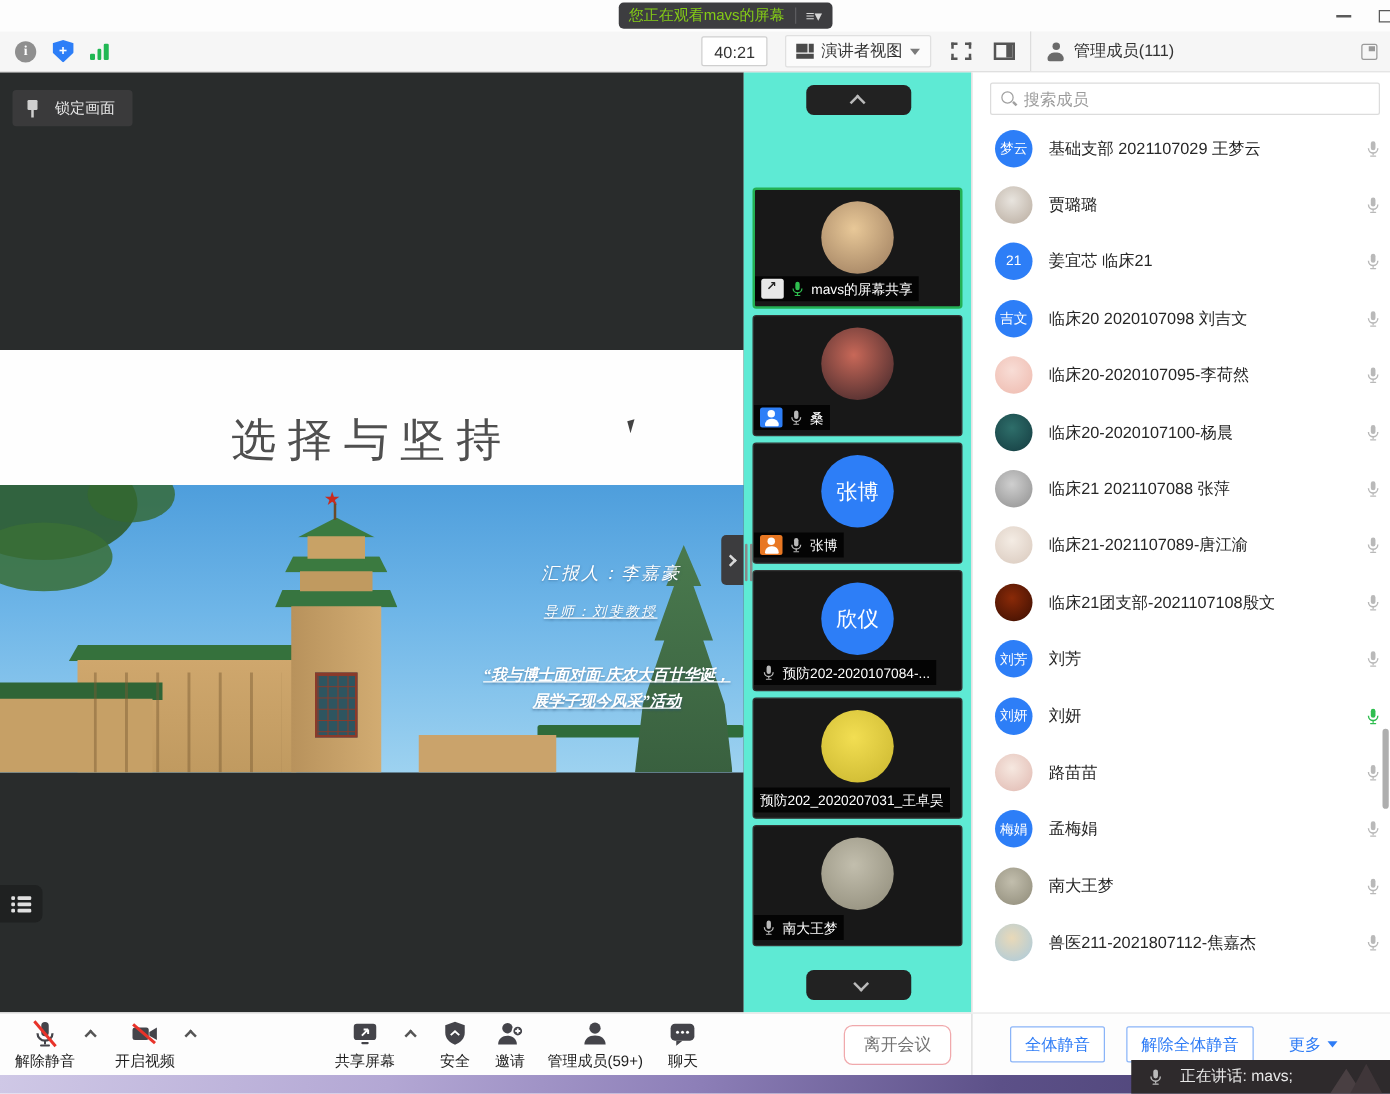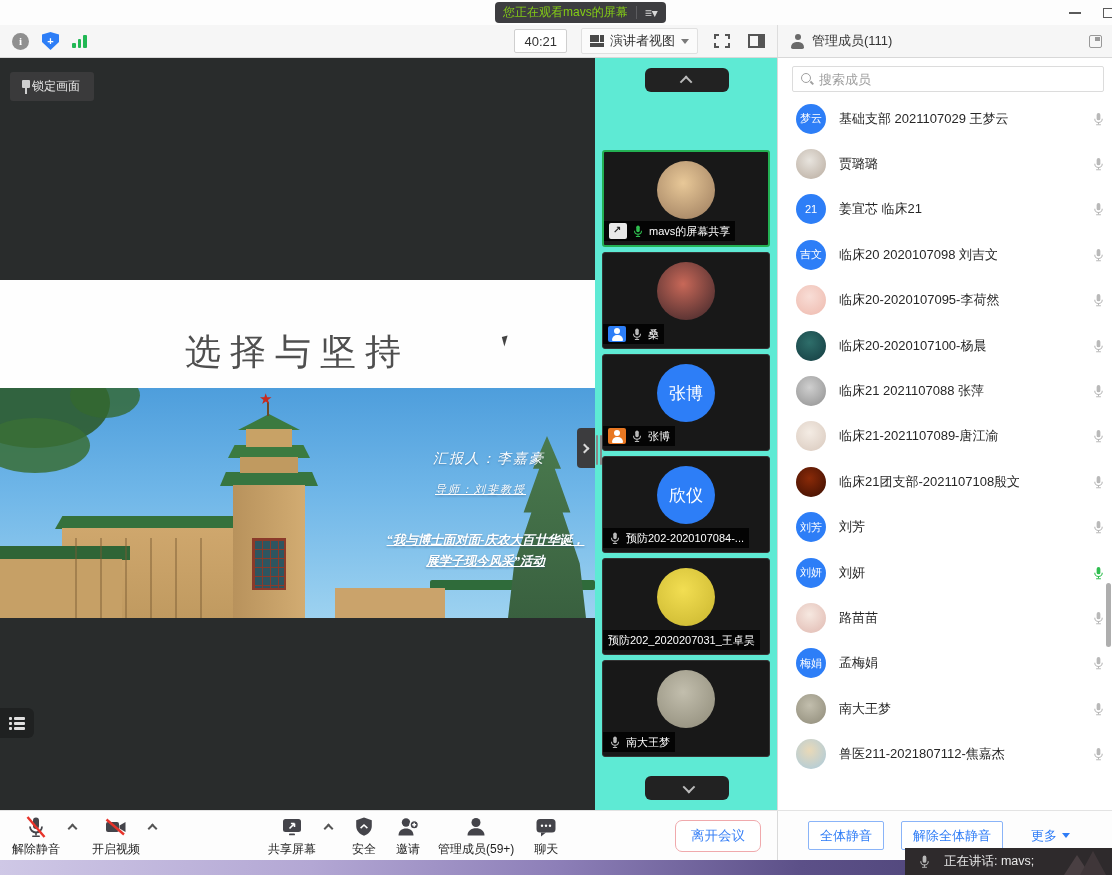--- a/index.html
+++ b/index.html
@@ -41,36 +41,36 @@
   .icon-layout i:nth-child(3){left:0;top:8px;width:14px;height:4px;}
   .caret-down { width:0; height:0; border-left:4px solid transparent; border-right:4px solid transparent; border-top:5px solid #7a7a7a; }
   .icon-fullscreen { width:16px; height:14px; margin-right:18px; position:relative; }
   .icon-fullscreen i { position:absolute; width:5px; height:5px; border:2px solid #555; }
   .icon-fullscreen i:nth-child(1){left:0;top:0;border-right:none;border-bottom:none;}
   .icon-fullscreen i:nth-child(2){right:0;top:0;border-left:none;border-bottom:none;}
   .icon-fullscreen i:nth-child(3){left:0;bottom:0;border-right:none;border-top:none;}
   .icon-fullscreen i:nth-child(4){right:0;bottom:0;border-left:none;border-top:none;}
   .icon-paneltoggle { width:17px; height:14px; border:2px solid #555; margin-right:12px; position:relative; }
   .icon-paneltoggle i { position:absolute; right:0; top:0; bottom:0; width:5px; background:#555; }
-  .members-header { width:335px; flex-shrink:0; align-self:stretch; border-left:1px solid #ddd;
+  .members-header { width:288px; flex-shrink:0; align-self:stretch; border-left:1px solid #ddd;
     display:flex; align-items:center; padding:0 10px 0 12px; gap:7px; background:#f6f6f6; }
   .icon-person-sm { position:relative; width:15px; height:15px; }
   .icon-person-sm::before { content:""; position:absolute; left:4.5px; top:0; width:6px; height:6px; border-radius:50%; background:#6a6a6a; }
   .icon-person-sm::after { content:""; position:absolute; left:1px; bottom:0; width:13px; height:7px; border-radius:6px 6px 2px 2px; background:#6a6a6a; }
   .members-header .txt { font-size:13px; color:#333; }
   .icon-popout { margin-left:auto; width:13px; height:13px; border:1.5px solid #999; border-radius:2px; position:relative; }
   .icon-popout::before { content:""; position:absolute; right:1px; top:1px; width:5px; height:4px; background:#999; }
 
   
   .content { display:flex; height:752px; }
 
   
   .share-area { position:relative; width:595px; background:#292c2c; overflow:hidden; }
   .pin-btn { position:absolute; left:10px; top:14px; height:29px; background:#3a3a3b; border-radius:3px;
-    display:flex; align-items:center; gap:0; padding:0 14px 0 10px; }
+    display:flex; align-items:center; gap:12px; padding:0 14px 0 10px; }
   .pin-btn .txt { color:#e8e8e8; font-size:12px; }
   .icon-pin { width:12px; height:14px; position:relative; }
   .icon-pin::before { content:""; position:absolute; left:2px; top:0; width:8px; height:8px; background:#cfcfcf; border-radius:1px; }
   .icon-pin::after { content:""; position:absolute; left:5.2px; top:8px; width:1.6px; height:6px; background:#cfcfcf; }
   .slide-white { position:absolute; left:0; top:222px; width:595px; height:108px; background:#fefefe; }
   .slide-title { position:absolute; left:0; top:48px; width:100%; text-align:center;
     font-family:"Liberation Serif","DejaVu Serif",serif; font-size:36px; color:#4f4f4f; letter-spacing:9px; }
   .photo { position:absolute; left:0; top:330px; width:595px; height:230px; overflow:hidden;
     background:linear-gradient(180deg,#4e9edc 0%,#6fb6e8 45%,#9dd2f0 100%); }
   .ph { position:absolute; }
@@ -175,21 +175,21 @@
   .tool { display:flex; flex-direction:column; align-items:center; gap:1px; position:relative; }
   .tool .lbl { font-size:12px; color:#1f1f1f; white-space:nowrap; }
   .tool-icon { height:26px; display:flex; align-items:center; }
   .chev-small { width:7px; height:7px; border-bottom:2px solid #555; border-right:2px solid #555;
     transform:rotate(-135deg); margin:0 0 14px 9px; align-self:center; }
   .tool-group { display:flex; align-items:flex-start; }
   .t-unmute { margin-left:12px; } .t-video { margin-left:16px; }
   .t-share { margin-left:112px;text-align:right; } .t-security { margin-left:20px; } .t-invite { margin-left:20px; }
   .t-members { margin-left:18px; } .t-chat { margin-left:20px; }
   .leave-btn { margin-left:auto; margin-right:16px; width:86px; height:32px; border:1px solid #f0a9ac; border-radius:7px;
-    background:#fff; color:#3b82f6; font-size:13.5px; display:flex; align-items:center; justify-content:center; }
+    background:#fff; color:#737373; font-size:13.5px; display:flex; align-items:center; justify-content:center; }
   .panel-footer { width:335px; border-left:1px solid #dadada; display:flex; align-items:center; background:#fdfdfd; }
   .pf-btn { height:29px; border:1px solid #8ab4f8; border-radius:2px; background:#fff; color:#2e7cf6;
     font-size:13px; display:flex; align-items:center; justify-content:center; padding:0 11px; }
   .pf-muteall { margin-left:30px; } .pf-unmuteall { margin-left:17px; }
   .pf-more { margin-left:auto; margin-right:42px; color:#2e7cf6; font-size:13px; display:flex; align-items:center; gap:5px; }
   .caret-blue { width:0; height:0; border-left:4px solid transparent; border-right:4px solid transparent; border-top:5px solid #2e7cf6; }
 
   
   .desktop-strip { height:15px; background:linear-gradient(100deg,#cfc8e6 0%,#b3a7d4 28%,#8d7fb8 50%,#5c5088 72%,#433c6c 100%); }
   .toast { position:absolute; left:905px; top:848px; width:207px; height:27px; background:#2e2a2c;

